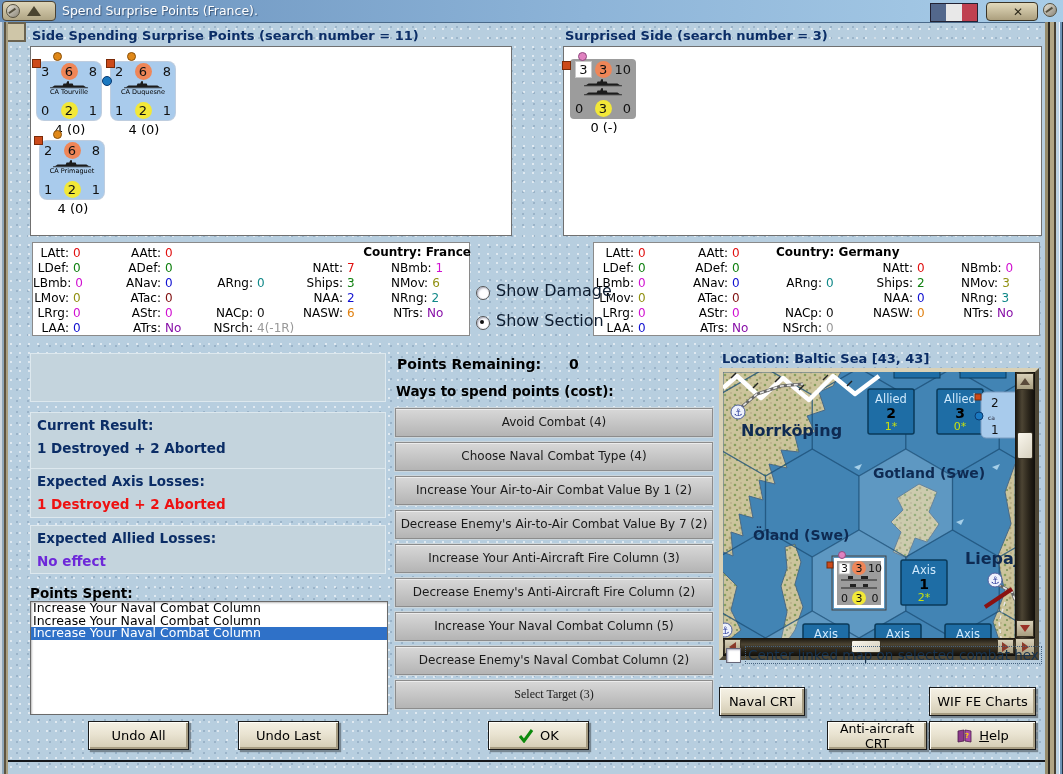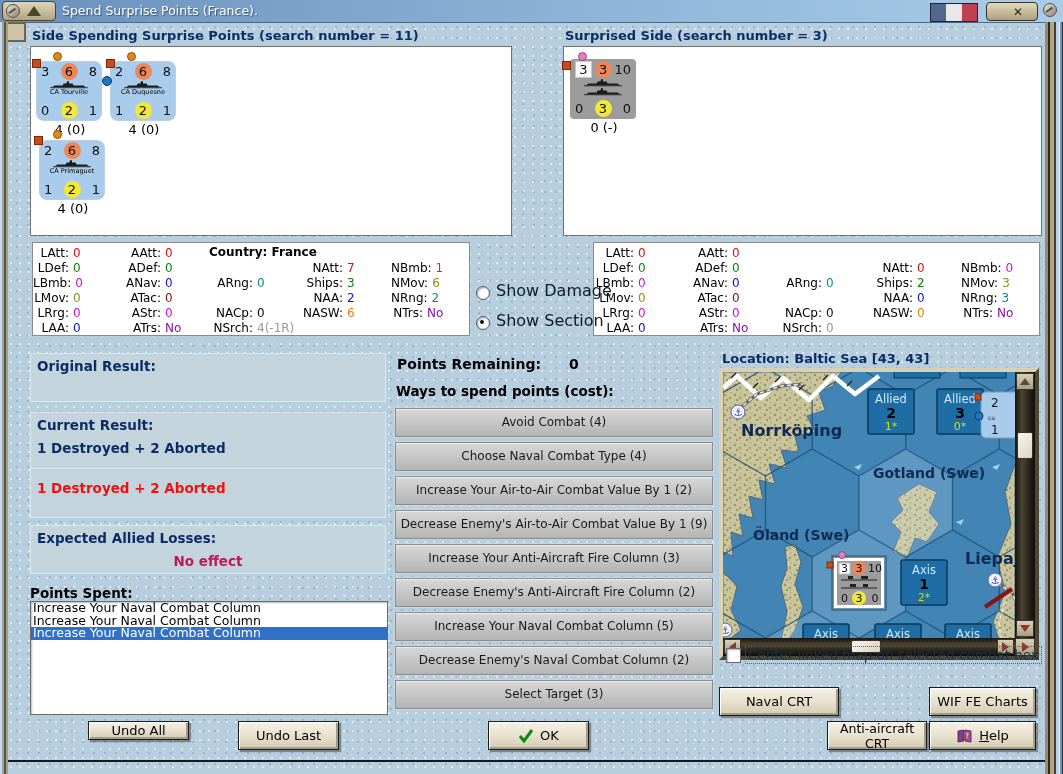--- a/index.html
+++ b/index.html
@@ -225,21 +225,21 @@
 
 <div id="stats-france" class="stats" style="left:32px;top:242px;width:438px;height:94px;grid-template-columns:84px 92px 92px 90px 80px">
     <div class="scell" style="grid-area: 1 / 1;">
       <span class="k">LAtt:</span>
       <span class="v" style="color: rgb(224, 16, 16);">0</span>
     </div>
     <div class="scell" style="grid-area: 1 / 2;">
       <span class="k">AAtt:</span>
       <span class="v" style="color: rgb(224, 16, 16);">0</span>
     </div>
-    <div class="scell country" style="grid-area: 1 / 3 / auto / span 3;">Country: France</div>
+    <div class="scell country" style="grid-area: 1 / 3 / auto / span 3; text-align: right;">Country: France</div>
     <div class="scell" style="grid-area: 2 / 1;">
       <span class="k">LDef:</span>
       <span class="v" style="color: rgb(16, 128, 16);">0</span>
     </div>
     <div class="scell" style="grid-area: 2 / 2;">
       <span class="k">ADef:</span>
       <span class="v" style="color: rgb(16, 128, 16);">0</span>
     </div>
     <div class="scell" style="grid-area: 2 / 4;">
       <span class="k">NAtt:</span>
@@ -320,20 +320,21 @@
   </div>
 <div id="stats-germany" class="stats" style="left:593px;top:242px;width:447px;height:94px;grid-template-columns:88px 94px 94px 91px 80px">
     <div class="scell" style="grid-area: 1 / 1;">
       <span class="k">LAtt:</span>
       <span class="v" style="color: rgb(224, 16, 16);">0</span>
     </div>
     <div class="scell" style="grid-area: 1 / 2;">
       <span class="k">AAtt:</span>
       <span class="v" style="color: rgb(224, 16, 16);">0</span>
     </div>
+    <div class="scell country" style="grid-area: 1 / 3 / auto / span 3;">Country: Germany</div>
     <div class="scell" style="grid-area: 2 / 1;">
       <span class="k">LDef:</span>
       <span class="v" style="color: rgb(16, 128, 16);">0</span>
     </div>
     <div class="scell" style="grid-area: 2 / 2;">
       <span class="k">ADef:</span>
       <span class="v" style="color: rgb(16, 128, 16);">0</span>
     </div>
     <div class="scell" style="grid-area: 2 / 4;">
       <span class="k">NAtt:</span>
@@ -418,56 +419,56 @@
       <span class="rdot"></span>
       <span>Show Damage</span>
     </div>
     <div class="radio-row" style="left: 476px; top: 311px;">
       <span class="rdot sel"></span>
       <span>Show Section</span>
     </div>
   </div>
 
 <div class="resbox" style="top:353px;height:49px">
-  <div class="res-label">Original Result:</div>
 </div>
 <div class="resbox" style="top:412px;height:61px">
   <div class="res-label">Current Result:</div>
   <div class="res-value" style="color: rgb(11, 45, 102);">1 Destroyed + 2 Aborted</div>
 </div>
 <div class="resbox" style="top:468px;height:50px">
+  <div class="res-label">Expected Axis Losses:</div>
   <div class="res-value" style="color: rgb(238, 17, 17);">1 Destroyed + 2 Aborted</div>
 </div>
 <div class="resbox" style="top:525px;height:49px">
   <div class="res-label">Expected Allied Losses:</div>
-  <div class="res-value" style="color: #be185d; text-align: center;">No effect</div>
+  <div class="res-value" style="color: #6d28d9;">No effect</div>
 </div>
 
 <div class="abs blk-title" style="left:30px;top:585px">Points Spent:</div>
 <div id="points-list" class="listbox" style="left:30px;top:601px;width:356px;height:112px">
     <div class="li">Increase Your Naval Combat Column</div>
     <div class="li">Increase Your Naval Combat Column</div>
     <div class="li sel">Increase Your Naval Combat Column</div>
   </div>
 
 <div class="abs" style="left:397px;top:356px;display:flex;gap:28px">
   <span class="blk-title" style="font-size:14px">Points Remaining:</span>
   <span class="blk-title" style="font-size:14px">0</span>
 </div>
 <div class="abs blk-title" style="left:396px;top:383px">Ways to spend points (cost):</div>
 <div id="spend-buttons">
     <div class="gz" style="left: 395px; top: 408px;">Avoid Combat (4)</div>
     <div class="gz" style="left: 395px; top: 442px;">Choose Naval Combat Type (4)</div>
     <div class="gz" style="left: 395px; top: 476px;">Increase Your Air-to-Air Combat Value By 1 (2)</div>
-    <div class="gz" style="left: 395px; top: 510px;">Decrease Enemy's Air-to-Air Combat Value By 1 (9)</div>
+    <div class="gz" style="left: 395px; top: 510px;">Decrease Enemy's Air-to-Air Combat Value By 7 (2)</div>
     <div class="gz" style="left: 395px; top: 544px;">Increase Your Anti-Aircraft Fire Column (3)</div>
     <div class="gz" style="left: 395px; top: 578px;">Decrease Enemy's Anti-Aircraft Fire Column (2)</div>
     <div class="gz" style="left: 395px; top: 612px;">Increase Your Naval Combat Column (5)</div>
     <div class="gz" style="left: 395px; top: 646px;">Decrease Enemy's Naval Combat Column (2)</div>
-    <div class="gz" style="left: 395px; top: 680px;">Select Target (3)</div>
+    <div class="gz" style="left: 395px; top: 680px; font-family: Liberation Serif, serif;">Select Target (3)</div>
   </div>
 
 <div class="abs sec-title" style="left:722px;top:351px">Location: Baltic Sea [43, 43]</div>
 <div class="map-frame">
   <div class="map-view">
     <svg id="mapsvg" width="292" height="266" viewBox="0 0 292 266">
       <defs>
         <pattern id="terr" width="10" height="10" patternUnits="userSpaceOnUse">
           <rect width="10" height="10" fill="#ccc49c"></rect>
           <circle cx="2" cy="3" r="1.3" fill="#86a05e"></circle>
@@ -653,29 +654,29 @@
   <div class="mcorner">
       <span class="tri-r"></span>
     </div>
 </div>
 
 <div class="chk-row" style="left:726px;top:647px">
   <span class="chkbox"></span>
   <span class="chk-label">Center linked map on selected combat hex</span>
 </div>
 
-<div class="bz" style="left:88px;top:721px;width:101px;height:19px">Undo All</div>
+<div class="bz" style="left:88px;top:721px;width:101px;height:29px">Undo All</div>
 <div class="bz" style="left:238px;top:721px;width:101px;height:29px">Undo Last</div>
 <div class="bz" style="left:488px;top:721px;width:101px;height:29px">
   <svg width="16" height="14" viewBox="0 0 16 14">
       <polyline points="2,7 6,12 14,1" fill="none" stroke="#0c8a0c" stroke-width="3"></polyline>
     </svg>
   <span>OK</span>
 </div>
-<div class="bz" style="left:719px;top:687px;width:120px;height:29px">Naval CRT</div>
+<div class="bz" style="left:719px;top:687px;width:86px;height:29px">Naval CRT</div>
 <div class="bz" style="left:929px;top:687px;width:107px;height:29px">WIF FE Charts</div>
 <div class="bz" style="left:827px;top:721px;width:100px;height:29px;font-size:12.5px">Anti-aircraft CRT</div>
 <div class="bz" style="left:929px;top:721px;width:107px;height:29px">
   <svg width="17" height="14" viewBox="0 0 17 14">
     <path d="M2,2 L8,1 L8,12 L2,13 Z" fill="#8b3a8b" stroke="#4a1a4a" stroke-width="0.8"></path>
     <path d="M15,2 L9,1 L9,12 L15,13 Z" fill="#a84aa8" stroke="#4a1a4a" stroke-width="0.8"></path>
     <text x="11" y="9" font-size="7" fill="#ffd700" text-anchor="middle" font-weight="bold">?</text>
   </svg>
   <span id="help-label"><u>H</u>elp</span>
 </div>

